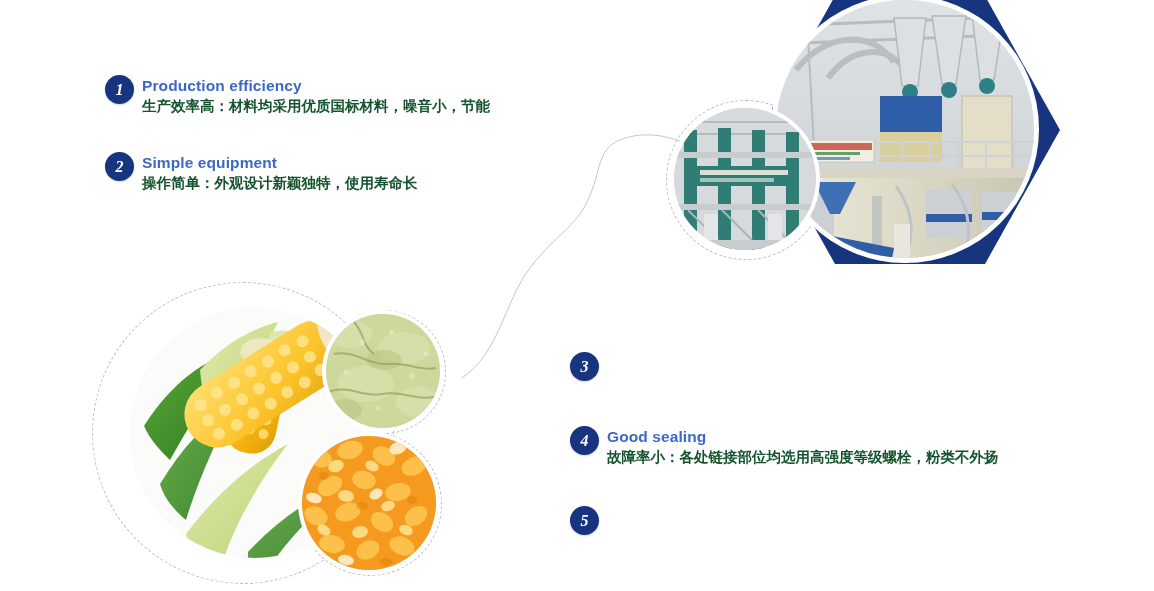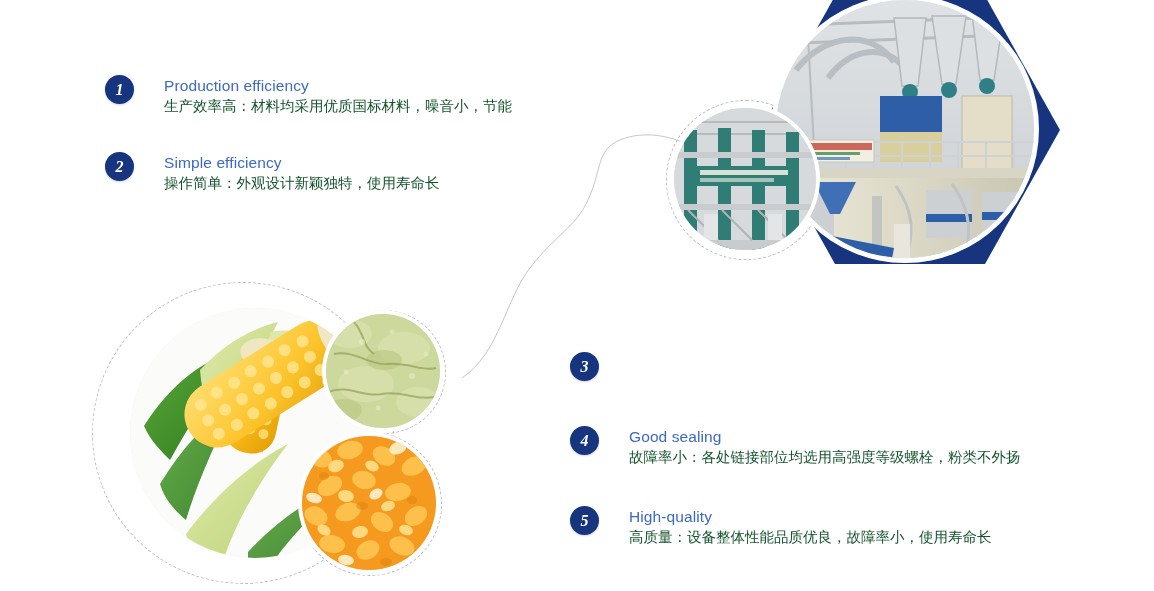--- a/index.html
+++ b/index.html
@@ -43,22 +43,23 @@
     font-style: italic;
     font-weight: 700;
     font-size: 16px;
     line-height: 29px;
     text-align: center;
     flex: 0 0 auto;
     box-shadow: 0 1px 2px rgba(0,0,0,0.18);
     user-select: none;
   }
   .feature-text {
-    margin-left: 30px;
+    margin-left: 8px;
     padding-top: 1px;
+    font-weight: bold;
   }
   .feature-title {
     color: #3c69c6;
     font-size: 15.5px;
     line-height: 19px;
     letter-spacing: 0.1px;
     white-space: nowrap;
   }
   .feature-desc {
     color: #14532d;
@@ -465,40 +466,36 @@
     <div class="badge">1</div>
     <div class="feature-text">
       <div class="feature-title">Production efficiency</div>
       <div class="feature-desc">生产效率高：材料均采用优质国标材料，噪音小，节能</div>
     </div>
   </div>
 
   <div class="feature-item" style="left:105px; top:152px;">
     <div class="badge">2</div>
     <div class="feature-text">
-      <div class="feature-title">Simple efficiency</div>
+      <div class="feature-title">Simple equipment</div>
       <div class="feature-desc">操作简单：外观设计新颖独特，使用寿命长</div>
     </div>
   </div>
 
   <div class="feature-item" style="left:570px; top:352px;">
     <div class="badge">3</div>
     <div class="feature-text">
     </div>
   </div>
 
   <div class="feature-item" style="left:570px; top:426px;">
     <div class="badge">4</div>
     <div class="feature-text">
       <div class="feature-title">Good sealing</div>
       <div class="feature-desc">故障率小：各处链接部位均选用高强度等级螺栓，粉类不外扬</div>
     </div>
   </div>
 
   <div class="feature-item" style="left:570px; top:506px;">
     <div class="badge">5</div>
-    <div class="feature-text">
-      <div class="feature-title">High-quality</div>
-      <div class="feature-desc">高质量：设备整体性能品质优良，故障率小，使用寿命长</div>
-    </div>
   </div>
 
 </div>
 
 </body></html>

